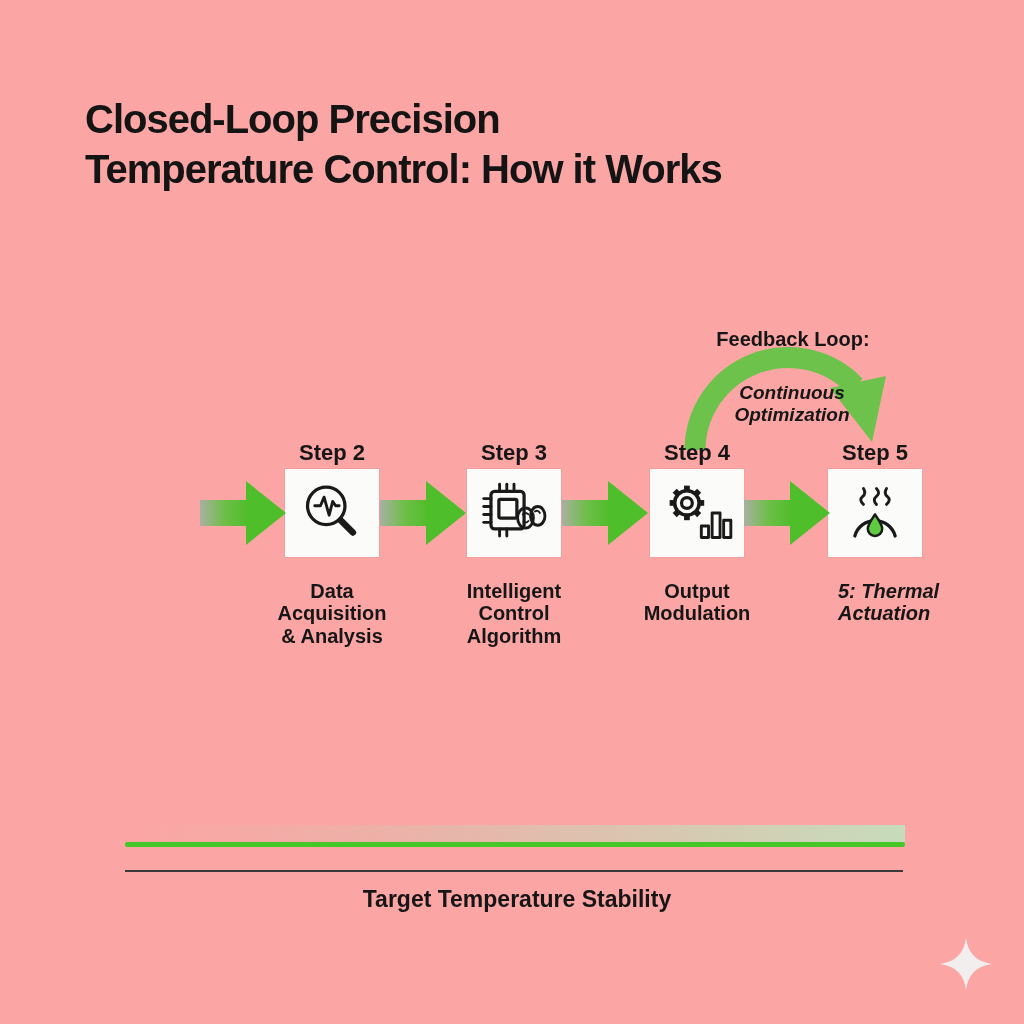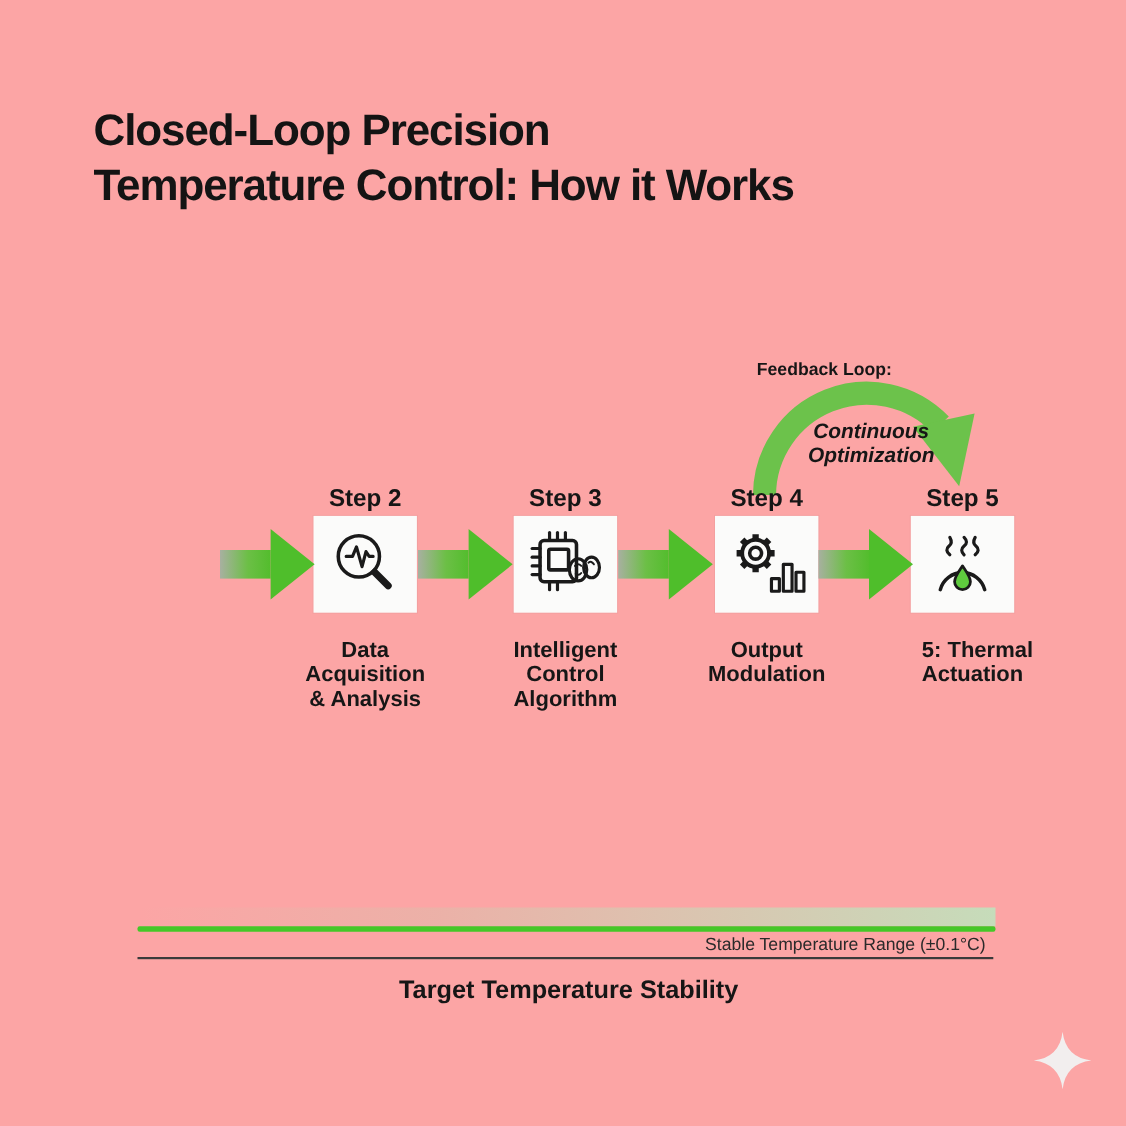--- a/index.html
+++ b/index.html
@@ -24,39 +24,39 @@
   .icon-box {
     position:absolute; top:29px; left:43px; width:94px; height:88px;
     background:#fbfbfa; box-shadow:0 0 0 1px rgba(0,0,0,0.03);
     display:flex; align-items:center; justify-content:center;
   }
   .icon-box svg { width:72px; height:72px; }
   .caption {
     position:absolute; top:140px; left:0; width:180px;
     font-size:20px; font-weight:700; line-height:1.12; white-space:pre-line;
   }
-  .caption-left { text-align:left; padding-left:53px; }
+  .caption-left { text-align:left; padding-left:53px;font-style:italic; }
 
   
   .flow-arrow { position:absolute; top:481px; height:64px; }
   .flow-arrow .shaft {
     position:absolute; left:0; top:19px; height:26px; width:46px;
     background:linear-gradient(90deg, #a8b0a0 0%, #6cbf46 55%, #53bd2d 100%);
   }
   .flow-arrow .head {
     position:absolute; left:46px; top:0; width:0; height:0;
     border-top:32px solid transparent; border-bottom:32px solid transparent;
     border-left:40px solid #4fbe2b;
   }
 
   
   .feedback-arc { position:absolute; left:650px; top:318px; width:260px; height:135px; }
   .arc-heading {
-    position:absolute; left:688px; top:328px; width:210px; 
-    font-size:16px; font-weight:700;
+    position:absolute; left:688px; top:328px; width:210px; text-align:center;
+    font-size:20px; font-weight:700;
   }
   .arc-subtext {
     position:absolute; left:692px; top:382px; width:200px; text-align:center;
     font-size:19px; font-weight:700; line-height:1.18; white-space:pre-line;font-style:italic;
   }
 
   
   .fb-range-label {
     position:absolute; right:117px; top:792px; width:600px; text-align:right;
     font-size:21px; font-weight:700;
@@ -195,21 +195,20 @@
       <div class="shaft"></div>
       <div class="head"></div>
     </div>
   <div class="flow-arrow" style="left:744px">
       <div class="shaft"></div>
       <div class="head"></div>
     </div>
 
   <div class="grad-band"></div>
   <div class="green-line"></div>
-  <div class="stable-label">Stable Temperature Range (±0.1°C)</div>
   <div class="dark-line"></div>
   <div class="axis-label">Target Temperature Stability</div>
 
   <svg class="sparkle" viewBox="0 0 60 60">
     <path d="M30,2 Q33,27 58,30 Q33,33 30,58 Q27,33 2,30 Q27,27 30,2 Z" fill="#f1f1f1" opacity="0.95"></path>
   </svg>
 
 </div>
 
 </body></html>

